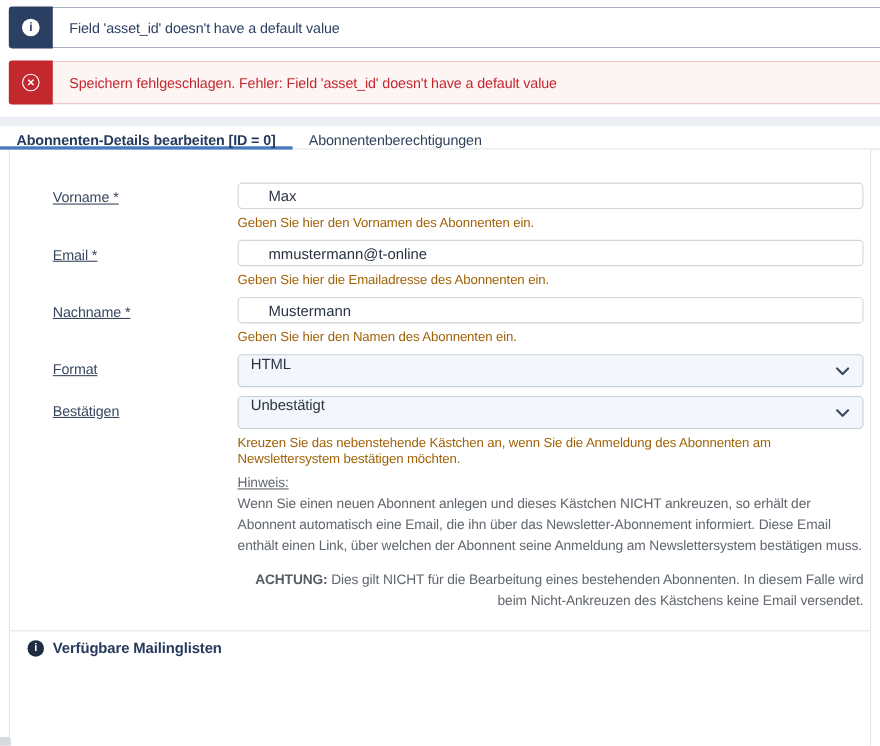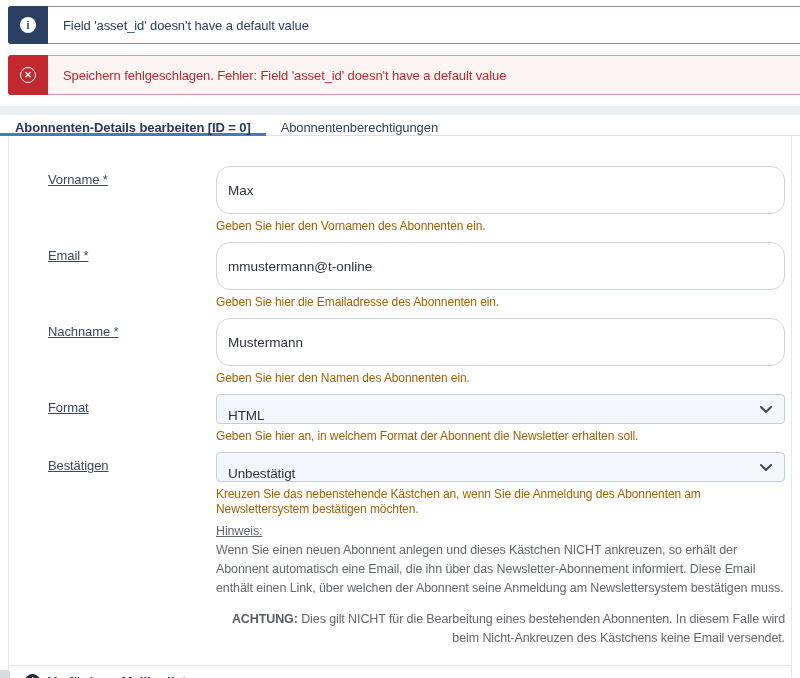--- a/index.html
+++ b/index.html
@@ -47,28 +47,28 @@
   .panel {
     margin: 0 8px; background: #ffffff; min-height: 546px;
     border: 1px solid #e3e6eb; border-top: none;
     padding-top: 30px;
   }
 
   .form-row { display: flex; padding: 0 6px 0 39px; margin-bottom: 8px; }
   .form-label { flex: 0 0 168px; padding-top: 6px; font-size: 13px; color: #39485e; text-decoration: underline; }
   .form-ctrl-col { flex: 1; min-width: 0; }
   .text-input {
-    width: 100%; height: 48px; border: 1px solid #cfd5dc; border-radius: 14px;
-    padding: 0 11px; font-family: "Liberation Sans", sans-serif; font-size: 13.5px; color: #2a3342;
+    width: 100%; height: 24px; border: 1px solid #cfd5dc; border-radius: 4px;
+    padding: 0 27px; font-family: "Liberation Sans", sans-serif; font-size: 13.5px; color: #2a3342;
     background: #ffffff; outline: none;
   }
   .select-box {
     position: relative; width: 100%; height: 30px; border: 1px solid #c6cfd9; border-radius: 4px;
     background: #f3f7fb; font-size: 13.5px; color: #2a3342;
-    display: flex; align-items: flex-end; padding: 0 14px 0 11px; cursor: default;
+    display: flex; align-items: flex-start; padding: 0 14px 0 11px; cursor: default;
   }
   .select-chevron { position: absolute; right: 11px; top: 8px; }
   .help-text { margin-top: 5px; font-size: 12px; color: #a16207; line-height: 15px; }
 
   .hint-block { margin-top: 5px; font-size: 12.5px; color: #60676e; line-height: 19px; }
   .hint-title { text-decoration: underline; }
   .hint-warning { margin-top: 12px; text-align: right; }
   .hint-warning b { color: #555c63; }
 
   .required-note { padding: 20px 6px 0 21px; font-size: 13px; color: #3a4a60; }
@@ -142,21 +142,20 @@
 
   <div class="form-row">
     <div class="form-label">Format</div>
     <div class="form-ctrl-col">
       <div class="select-box">
         <span>HTML</span>
         <svg class="select-chevron" width="14" height="13" viewBox="0 0 14 13">
           <path d="M2 4 L7 9 L12 4" fill="none" stroke="#3a4a60" stroke-width="2" stroke-linecap="round" stroke-linejoin="round"></path>
         </svg>
       </div>
-      <div class="help-text">Geben Sie hier an, in welchem Format der Abonnent die Newsletter erhalten soll.</div>
     </div>
   </div>
 
   <div class="form-row">
     <div class="form-label">Bestätigen</div>
     <div class="form-ctrl-col">
       <div class="select-box">
         <span>Unbestätigt</span>
         <svg class="select-chevron" width="14" height="13" viewBox="0 0 14 13">
           <path d="M2 4 L7 9 L12 4" fill="none" stroke="#3a4a60" stroke-width="2" stroke-linecap="round" stroke-linejoin="round"></path>

